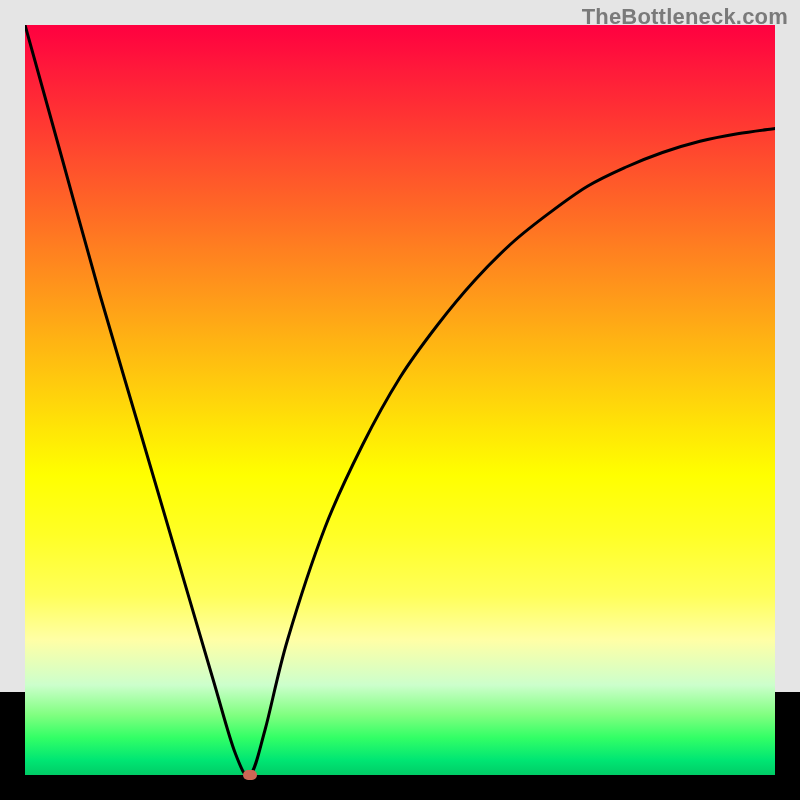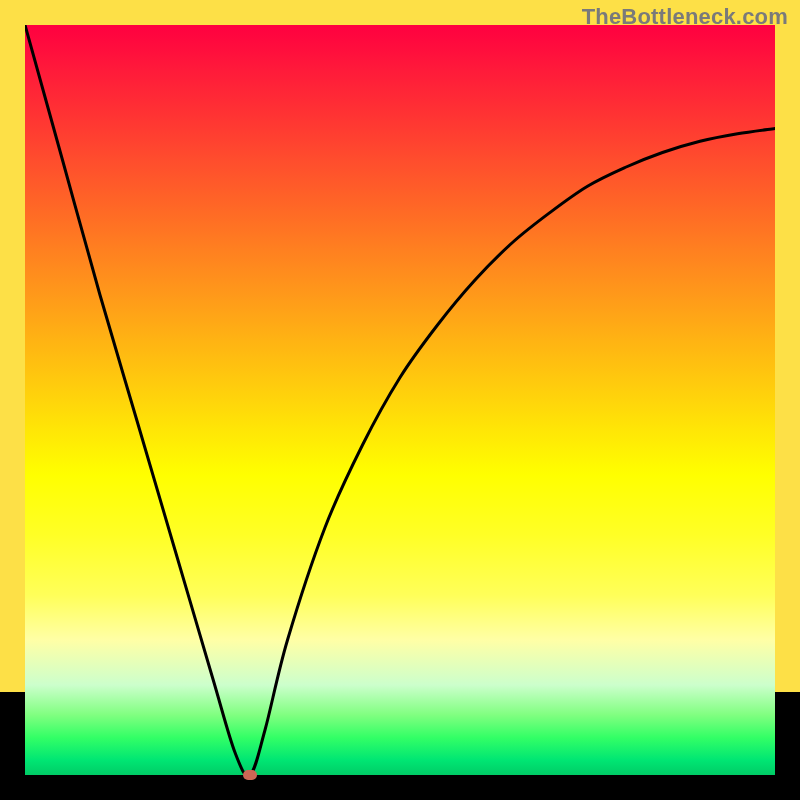--- a/index.html
+++ b/index.html
@@ -1,21 +1,21 @@
 <!DOCTYPE html>
 <html><head>
 <meta charset="utf-8">
 <style>
   * { margin: 0; padding: 0; box-sizing: border-box; }
   html, body { width: 800px; height: 800px; overflow: hidden; background: #000; }
   .frame {
     position: relative;
     width: 800px;
     height: 692px;
-    background: #fde047;
+    background: #e5e5e5;
   }
   .plot-area {
     position: absolute;
     left: 25px;
     top: 25px;
     width: 750px;
     height: 750px;
     background: linear-gradient(to bottom,
       #ff0040 0%,
       #ff1a3a 6%,

